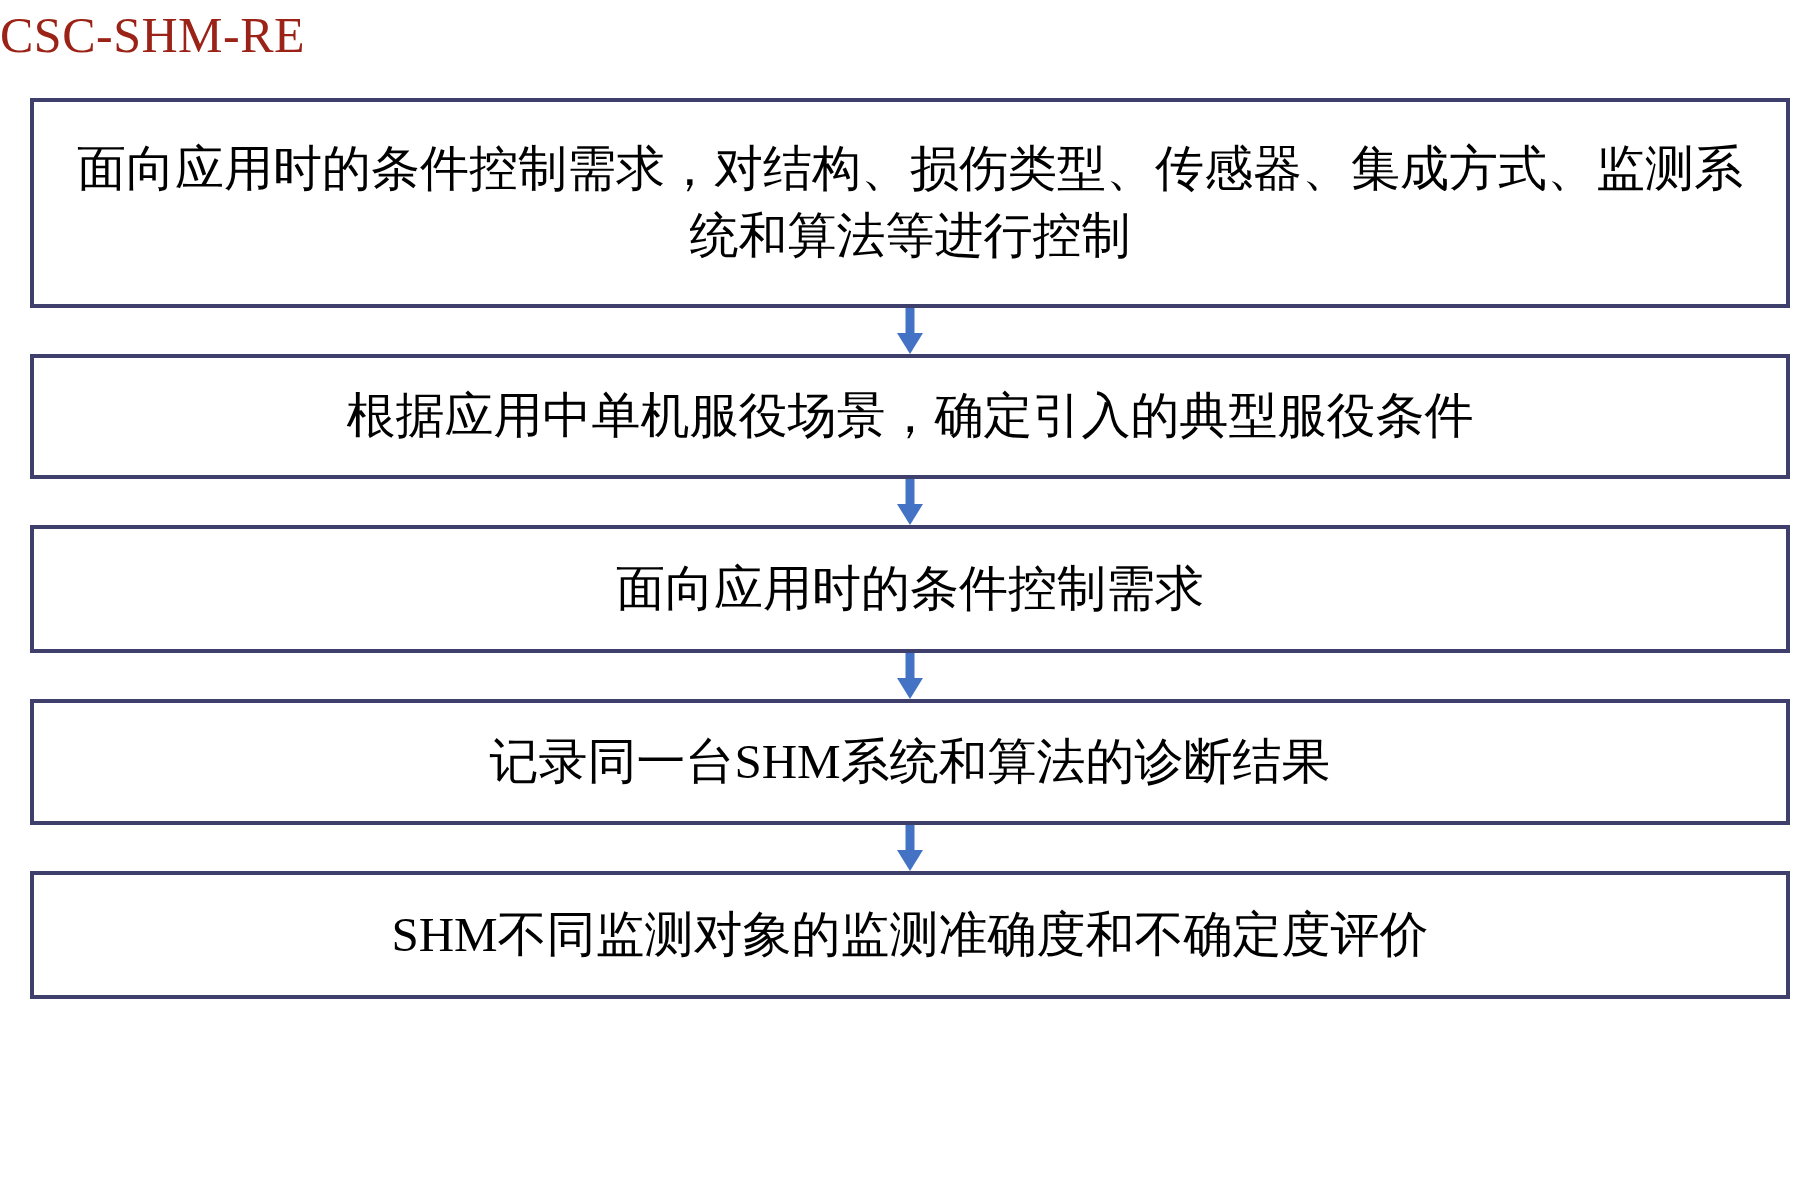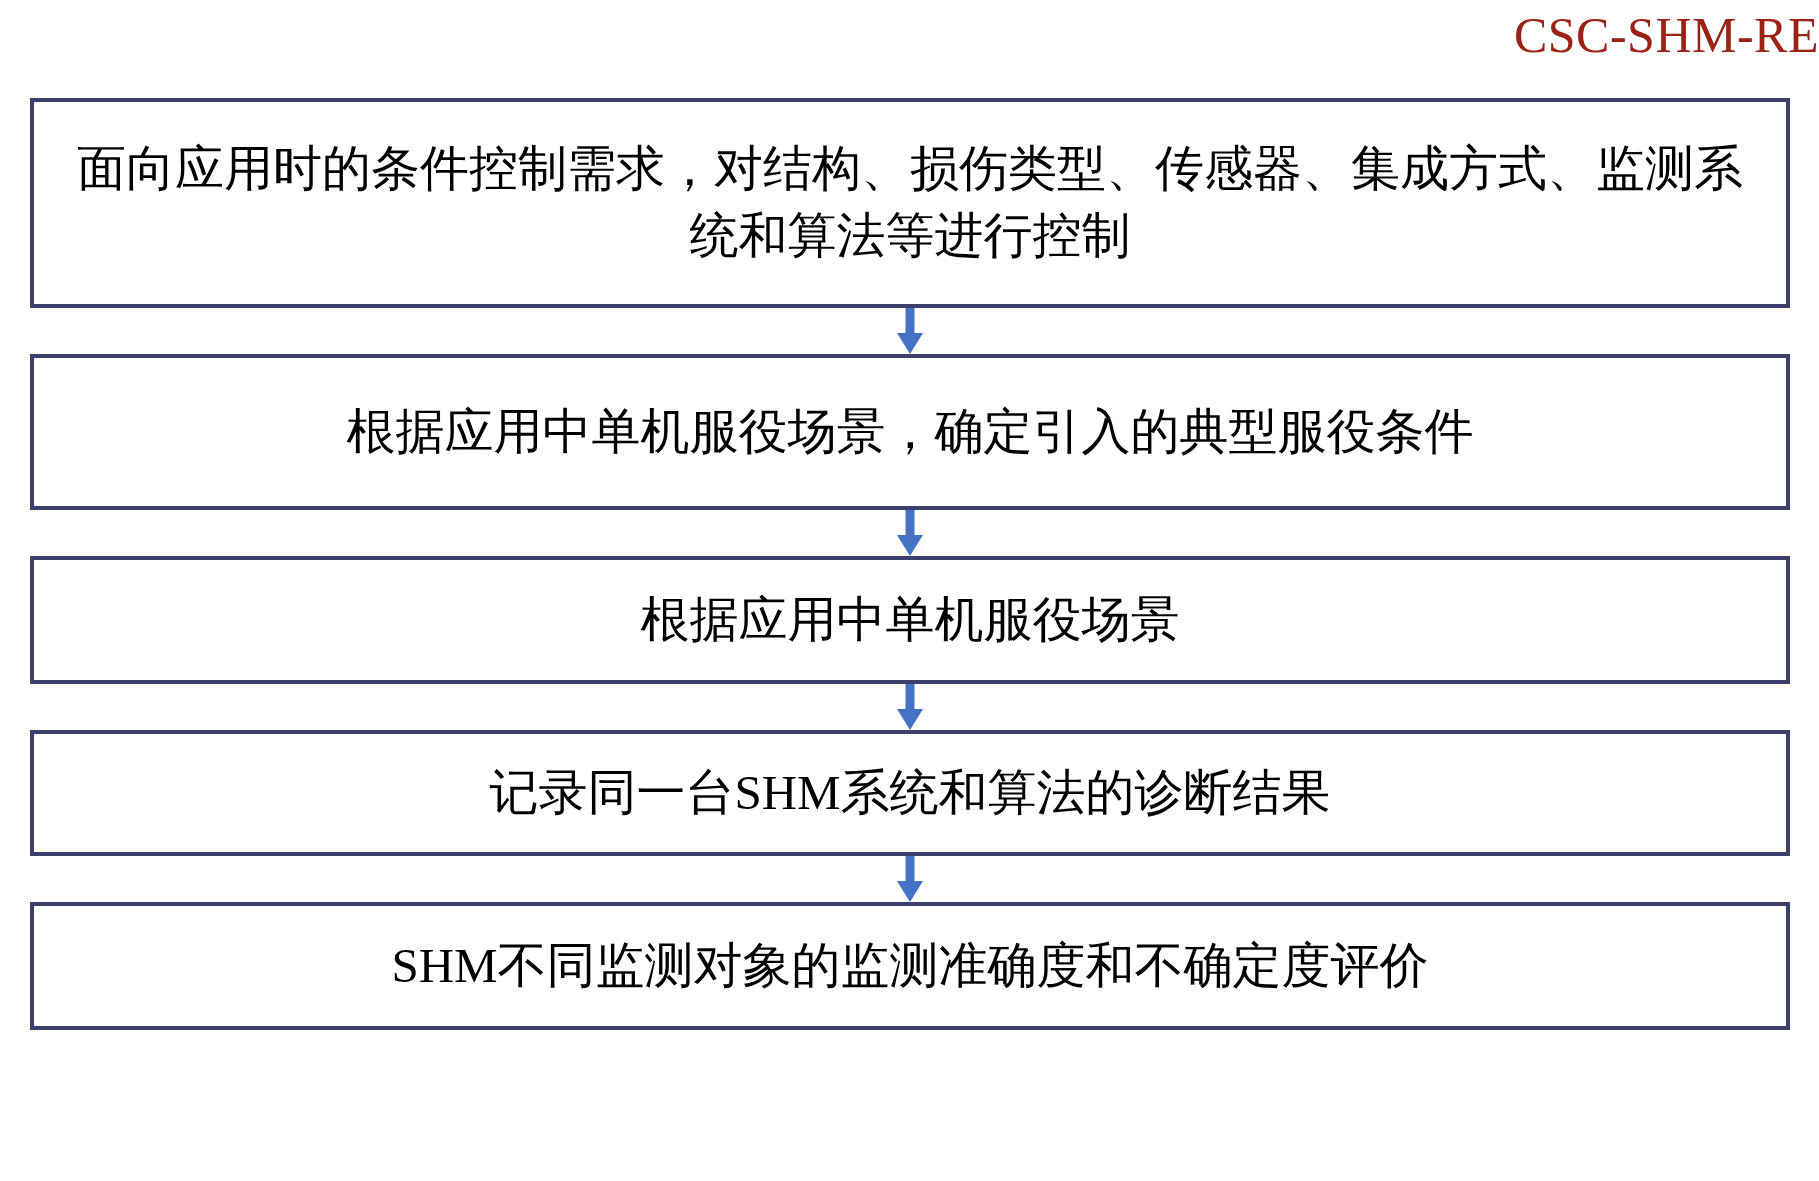--- a/index.html
+++ b/index.html
@@ -18,21 +18,21 @@
     width: 1819px;
     height: 1181px;
     box-sizing: border-box;
     padding: 0;
   }
   .title {
     position: absolute;
     top: 4px;
     left: 0;
     width: 1819px;
-    text-align: right;
+    text-align: left;
     font-family: "Liberation Serif", serif;
     font-size: 50px;
     color: #9b2216;
     letter-spacing: 0.5px;
     line-height: 62px;
     white-space: nowrap;
   }
   .flow {
     position: absolute;
     top: 98px;
@@ -47,21 +47,21 @@
     align-items: center;
     justify-content: center;
     text-align: center;
     font-family: "Liberation Serif", serif;
     color: #000000;
     font-size: 49px;
     line-height: 1.36;
     padding: 6px 32px;
   }
   .node-0 { height: 210px; }
-  .node-1 { height: 156px; }
+  .node-1 { height: 125px; }
   .node-2 { height: 128px; }
   .node-3 { height: 126px; text-align: center; }
   .node-4 { height: 128px; justify-content: flex-end; }
 
   .node .label {
     display: block;
     width: 100%;
   }
 
   .connector {
@@ -122,21 +122,21 @@
     </div>
 
     <div class="connector">
       <div class="arrow">
         <div class="stem"></div>
         <div class="head"></div>
       </div>
     </div>
 
     <div class="node node-2">
-      <span class="label">根据应用中单机服役场景</span>
+      <span class="label">面向应用时的条件控制需求</span>
     </div>
 
     <div class="connector">
       <div class="arrow">
         <div class="stem"></div>
         <div class="head"></div>
       </div>
     </div>
 
     <div class="node node-3">

